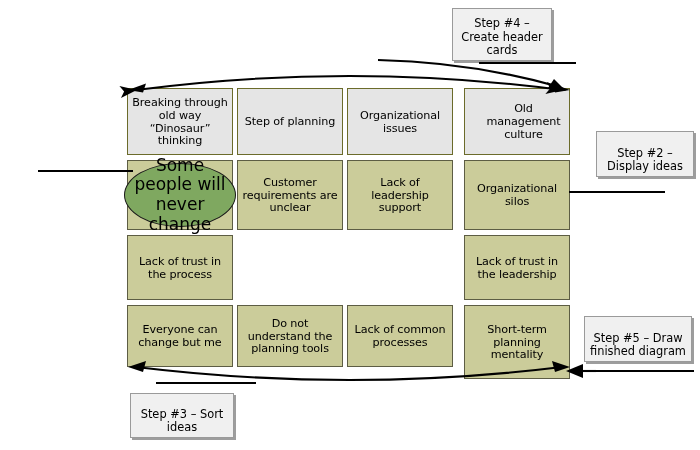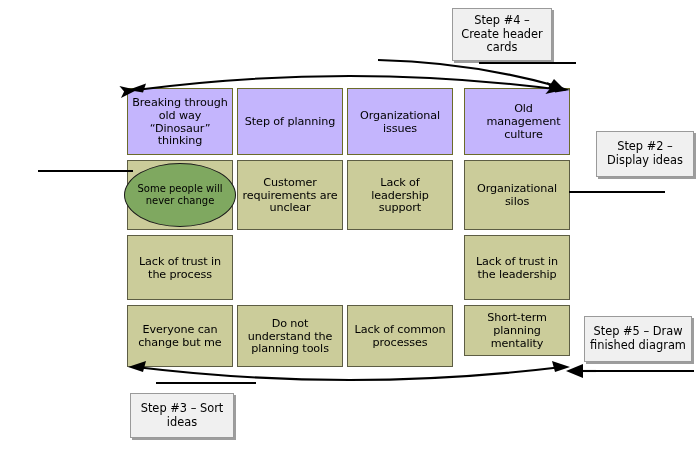--- a/index.html
+++ b/index.html
@@ -39,21 +39,21 @@
     align-items: center;
     justify-content: center;
     text-align: center;
     font-size: 11.2px;
     line-height: 1.16;
     color: #000000;
     padding: 2px 4px;
     letter-spacing: -0.1px;
   }
   .card.header {
-    background: #c4b5fd;
+    background: #e5e5e5;
     border-color: #6b6b2a;
   }
   .card.body {
     background: #CBCC9A;
     border-color: #5d5d44;
   }
   .card .txt {
     display: block;
     width: 100%;
   }
@@ -69,42 +69,42 @@
   .ellipse {
     width: 100%;
     height: 100%;
     border-radius: 50%;
     background: #7FA860;
     border: 1.6px solid #1a1a1a;
     display: flex;
     align-items: center;
     justify-content: center;
     text-align: center;
-    font-size: 10px;
+    font-size: 17px;
     line-height: 1.16;
     color: #000;
     box-sizing: border-box;
     padding: 2px 2px;
   }
 
   
   .step-box {
     position: absolute;
     box-sizing: border-box;
     background: #F0F0F0;
     border: 1.3px solid #9a9a9a;
     box-shadow: 2px 2px 0 0 #9d9d9d;
     display: flex;
-    align-items: center;
+    align-items: flex-end;
     justify-content: center;
     text-align: center;
     font-size: 11.4px;
     line-height: 1.2;
     color: #000000;
-    padding: 8px 5px;
+    padding: 2px 5px;
   }
 </style>
 </head>
 <body>
 
 <div id="stage">
 
   <div class="card header" style="left:127px; top:88px; width:106px; height:67px;">
     <span class="txt">Breaking through old way “Dinosaur” thinking</span>
   </div>
@@ -140,21 +140,21 @@
 
   <div class="card header" style="left:464px; top:88px; width:106px; height:67px;padding-left:17px;">
     <span class="txt">Old management culture</span>
   </div>
   <div class="card body" style="left:464px; top:160px; width:106px; height:70px;">
     <span class="txt">Organizational silos</span>
   </div>
   <div class="card body" style="left:464px; top:235px; width:106px; height:65px;">
     <span class="txt">Lack of trust in the leadership</span>
   </div>
-  <div class="card body" style="left:464px; top:305px; width:106px; height:51px;">
+  <div class="card body" style="left:464px; top:305px; width:106px; height:74px;">
     <span class="txt">Short-term planning mentality</span>
   </div>
 
   <div class="ellipse-wrap" style="left:124px; top:163px; width:112px; height:64px;">
     <div class="ellipse">
       <span>Some people will never change</span>
     </div>
   </div>
 
 

